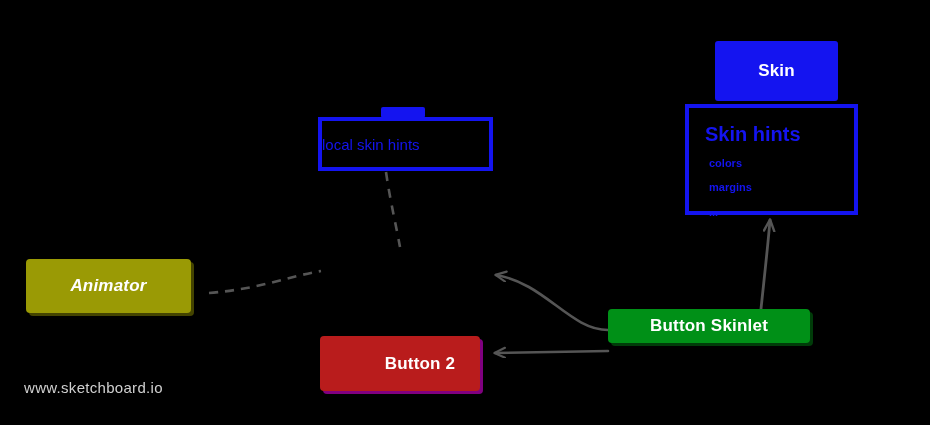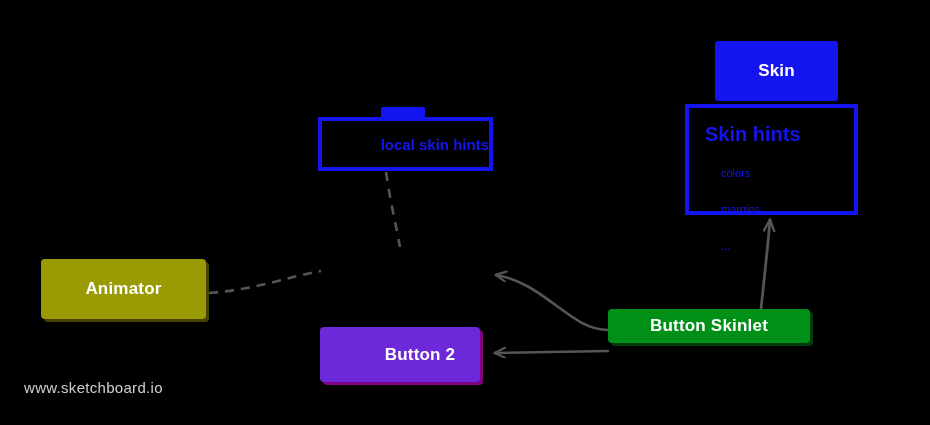--- a/index.html
+++ b/index.html
@@ -33,32 +33,33 @@
   }
   .node-label {
     font-weight: bold;
     font-size: 17px;
     color: #ffffff;
     letter-spacing: 0.2px;
     white-space: nowrap;
   }
   
   #node-animator {
-    left: 41px; top: 259px; width: 165px; height: 60px;
+    left: 26px; top: 259px; width: 165px; height: 54px;
     background: #9a9a05;
     box-shadow: 3px 3px 0 rgba(80,80,0,0.85);
+    font-style: italic;
   }
   #node-button1 {
     left: 322px; top: 247px; width: 160px; height: 55px;
     background: #ff00ff;
     box-shadow: 3px 3px 0 rgba(160,0,160,0.8);
   }
   #node-button2 {
-    left: 320px; top: 327px; width: 160px; height: 55px;
-    background: #6d28d9;
+    left: 320px; top: 336px; width: 160px; height: 55px;
+    background: #b91c1c;
     box-shadow: 3px 3px 0 rgba(160,0,160,0.8);
     padding-left: 40px;
   }
   #node-button-skinlet {
     left: 608px; top: 309px; width: 202px; height: 34px;
     background: #009017;
     box-shadow: 3px 3px 0 rgba(0,70,10,0.85);
   }
   #node-skin {
     left: 715px; top: 41px; width: 123px; height: 60px;
@@ -73,23 +74,23 @@
     background: transparent;
   }
   #note-local-skin-hints {
     left: 318px; top: 117px; width: 175px; height: 54px;
   }
   #note-local-skin-hints .note-title {
     position: absolute;
     left: 0; right: 0;
     top: 50%;
     transform: translateY(-50%);
-    text-align: right;
+    text-align: left;
     color: #1414f0;
-    font-weight: bold;
+    font-weight: normal;
     font-size: 15px;
   }
   #tab-local-skin-hints {
     position: absolute;
     left: 381px; top: 107px;
     width: 44px; height: 11px;
     background: #1414f0;
     border-radius: 2px;
   }
   #note-skin-hints {
@@ -98,24 +99,24 @@
   }
   #note-skin-hints .hints-title {
     color: #1414f0;
     font-weight: bold;
     font-size: 20px;
     line-height: 1.25;
     margin: 0 0 6px 0;
   }
   #note-skin-hints .hints-item {
     color: #1414f0;
-    font-weight: normal;
+    font-weight: bold;
     font-size: 11px;
     line-height: 1.85;
-    margin: 16px;
+    margin: 4px;
   }
   #watermark {
     position: absolute;
     left: 24px;
     top: 379px;
     color: #d0d0d0;
     font-size: 15px;
     letter-spacing: 0.3px;
     white-space: nowrap;
   }

